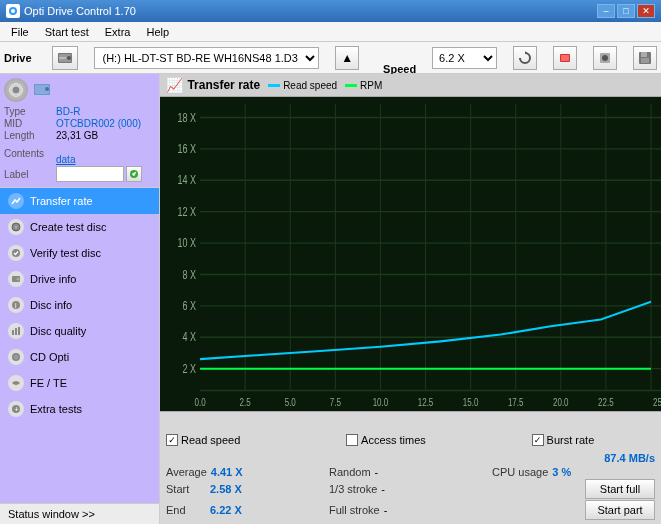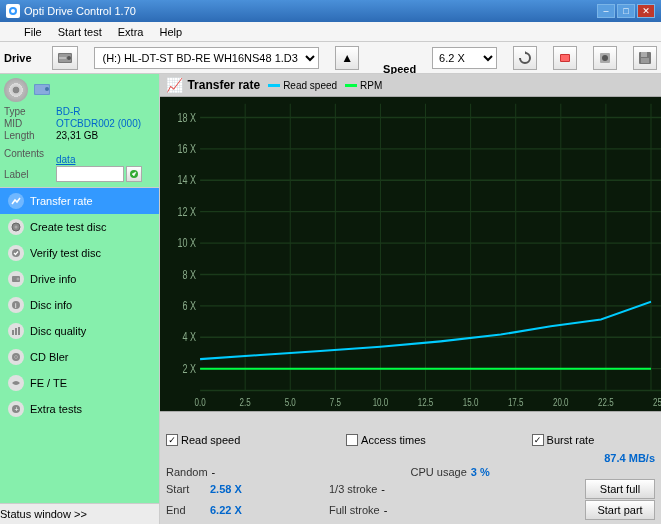--- a/index.html
+++ b/index.html
@@ -25,21 +25,21 @@
       cursor: pointer; font-size: 9px; color: white;
     }
     .title-btn.close { background: #c0392b; }
 
     
     .menu-bar {
       background: #f5f5f5;
       height: 20px;
       display: flex;
       align-items: center;
-      padding: 0 16px;
+      padding: 0 3px;
       border-bottom: 1px solid #ccc;
     }
     .menu-item {
       padding: 2px 8px;
       font-size: 11px;
       cursor: pointer;
       color: #000;
     }
 
     
@@ -83,21 +83,21 @@
 
     
     .main-area {
       display: flex;
       height: calc(524px - 22px - 20px - 32px);
     }
 
     
     .sidebar {
       width: 160px;
-      background: #86efac;
+      background: #c4b5fd;
       border-right: 1px solid #ccc;
       display: flex;
       flex-direction: column;
       flex-shrink: 0;
     }
 
     
     .disc-panel {
       border-bottom: 1px solid #ccc;
       padding: 4px;
@@ -156,21 +156,21 @@
       border-radius: 50%;
       flex-shrink: 0;
       display: flex; align-items: center; justify-content: center;
     }
     .nav-item.active .nav-item-icon { background: rgba(255,255,255,0.3); }
     .nav-item:not(.active) .nav-item-icon { background: #e0e0e0; }
 
     
     .sidebar-status {
       border-top: 1px solid #ccc;
-      padding: 4px 0;
+      padding: 4px 8px;
       font-size: 11px;
       cursor: pointer;
       background: #ececec;
       color: #000;
       display: flex;
       align-items: center;
       gap: 4px;
     }
 
     
@@ -436,21 +436,21 @@
         </div>
         <span>Disc quality</span>
       </div>
       <div class="nav-item">
         <div class="nav-item-icon">
           <svg width="10" height="10" viewBox="0 0 10 10">
               <circle cx="5" cy="5" r="4" fill="#888"></circle>
               <circle cx="5" cy="5" r="1.5" fill="none" stroke="#aaa"></circle>
             </svg>
         </div>
-        <span>CD Bler</span>
+        <span>CD Opti</span>
       </div>
       <div class="nav-item">
         <div class="nav-item-icon">
           <svg width="10" height="10" viewBox="0 0 10 10">
               <path d="M1 5 Q5 1 9 5 Q5 9 1 5" fill="#888"></path>
             </svg>
         </div>
         <span>FE / TE</span>
       </div>
       <div class="nav-item">
@@ -555,20 +555,24 @@
         <span style="flex:1"></span>
         <div class="checkbox-item">
           <div class="checkbox-box checked"></div>
           <span>Burst rate</span>
         </div>
         <span style="margin-left:6px;margin-top:37px;" class="stats-value">87.4 MB/s</span>
       </div>
 
       <div class="stats-data-row">
         <div class="stats-col">
+          <span class="stats-label">Average</span>
+          <span class="stats-value">4.41 X</span>
+        </div>
+        <div class="stats-col">
           <span class="stats-label">Random</span>
           <span>-</span>
         </div>
         <div class="stats-col">
           <span class="stats-label">CPU usage</span>
           <span class="stats-value">3 %</span>
         </div>
       </div>
 
       <div class="stats-data-row">

